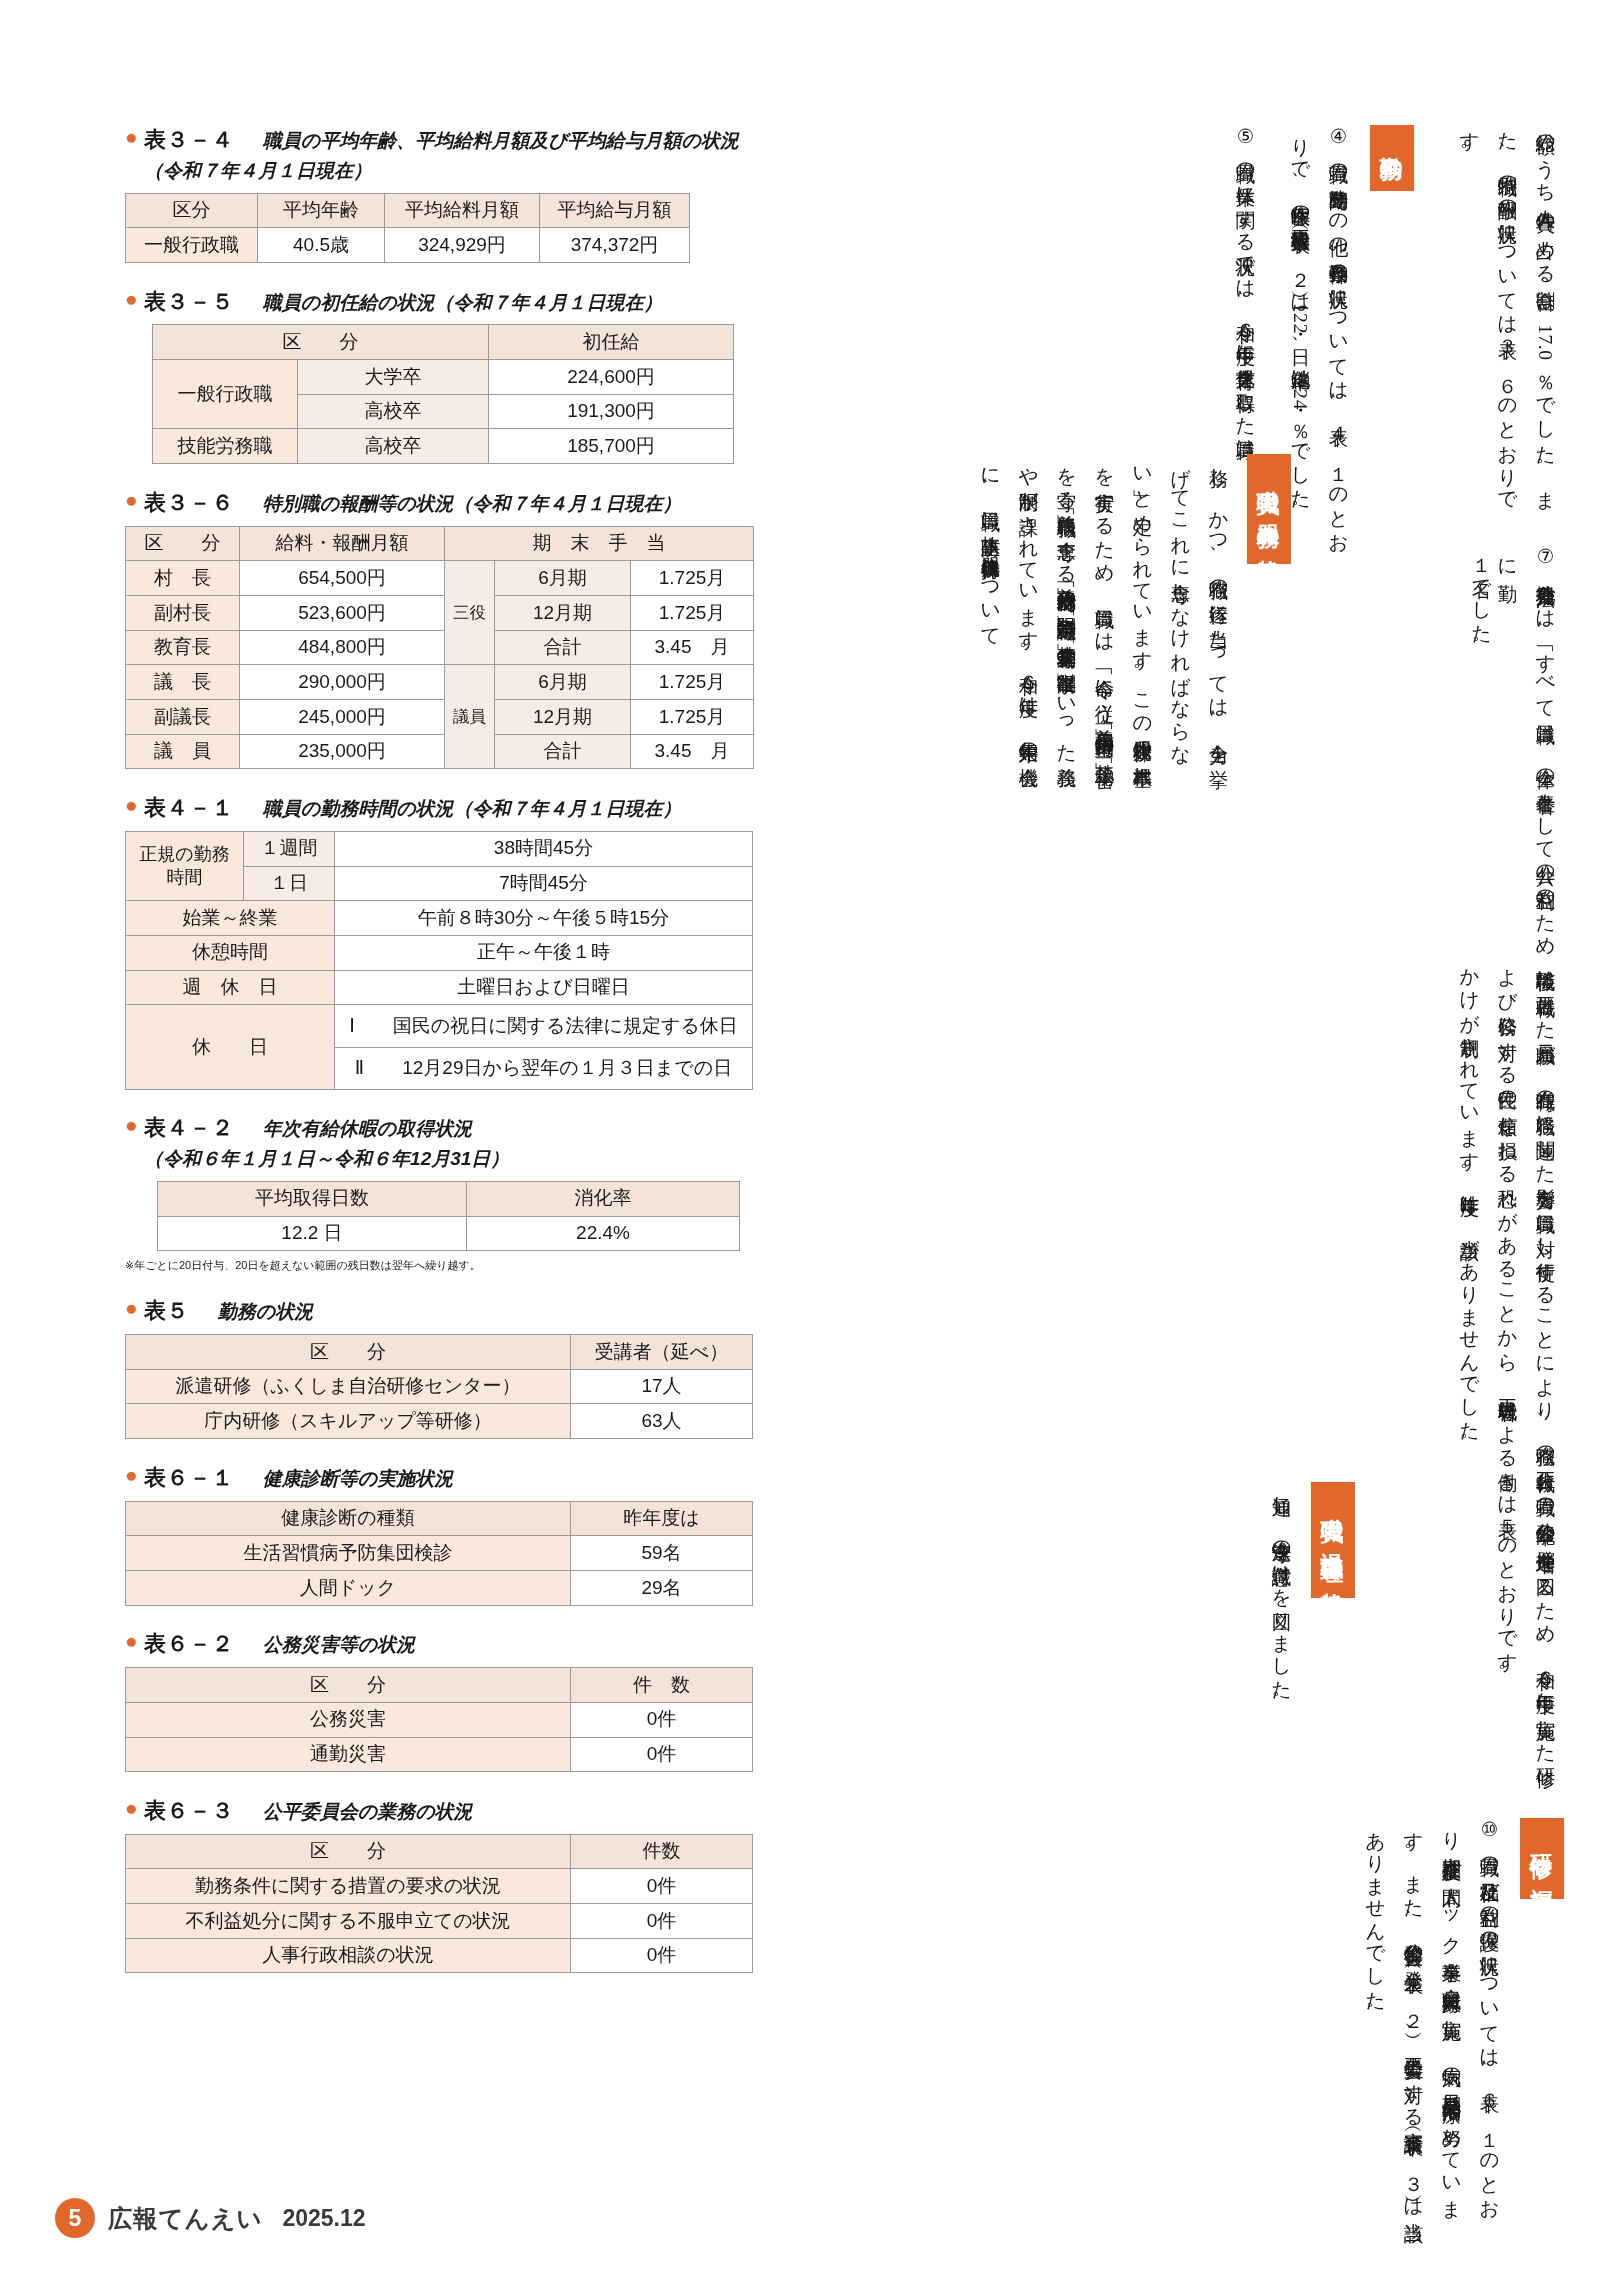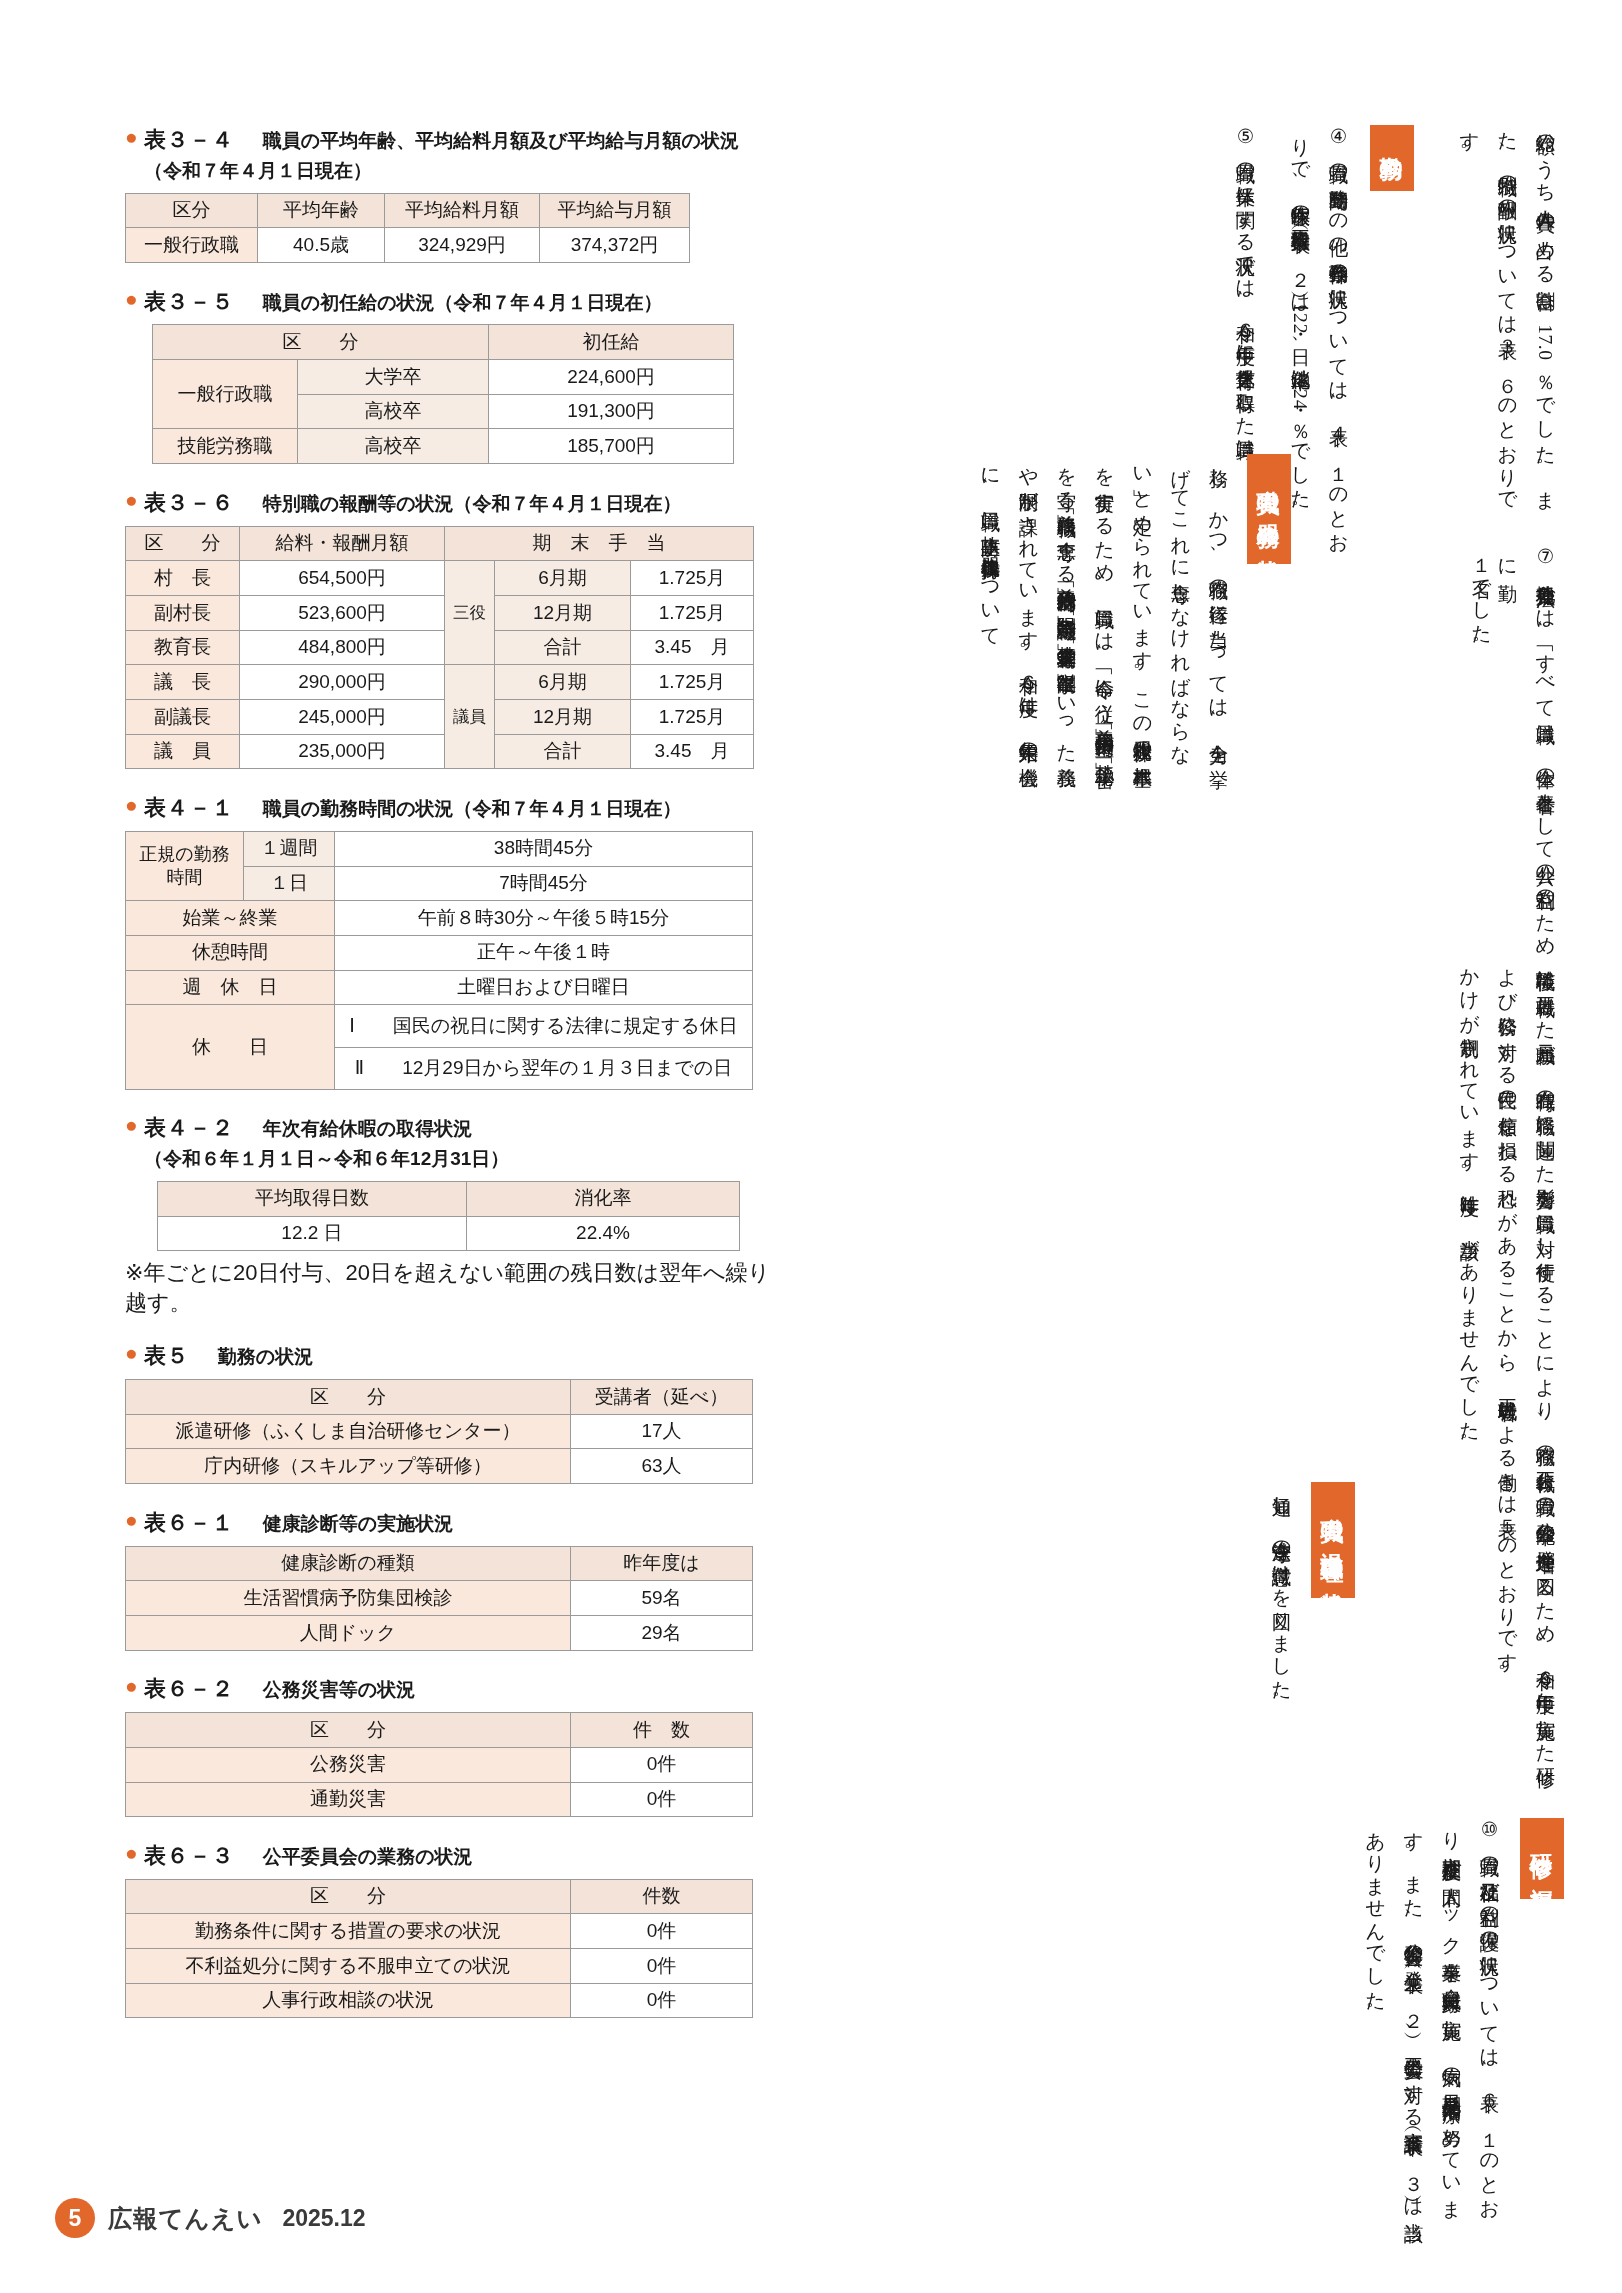--- a/index.html
+++ b/index.html
@@ -25,21 +25,21 @@
     line-height:1.35;
     margin-bottom:8.2px;
     display:flex;
     align-items:flex-start;
     gap:6.4px;
   }
   .bullet{
     color:#e2672a;font-size:21px;line-height:1.1;
   }
   .tbl-title .t-main{letter-spacing:0.5px;}
-  .tbl-title .t-small{font-size:19px;font-weight:bold;}
+  .tbl-title .t-small{font-size:19px;font-weight:bold;font-style:italic;}
   .tbl-title .t-sp{display:inline-block;width:16.4px;}
 
   table.dt{
     border-collapse:collapse;
     table-layout:fixed;
     font-size:19px;
   }
   table.dt td,table.dt th{
     border:0.9px solid #9a9a9a;
     padding:4.5px 7.3px;
@@ -47,21 +47,21 @@
     font-weight:normal;
     line-height:1.3;
     height:23.6px;
   }
   .hd{background:#f3e3d8;}
   .hd2{background:#f6ece4;}
   .lbl{background:#fae8dc;}
   .ta-l{text-align:left;}
 
   .note{
-    font-size:22px;margin-top:6.4px;color:#1a1a1a;
+    font-size:11px;margin-top:6.4px;color:#1a1a1a;
   }
 
   
   .right-col{
     position:absolute;
     left:800px;top:109px;
     width:764px;height:2027px;
   }
   .vpara{
     writing-mode:vertical-rl;

